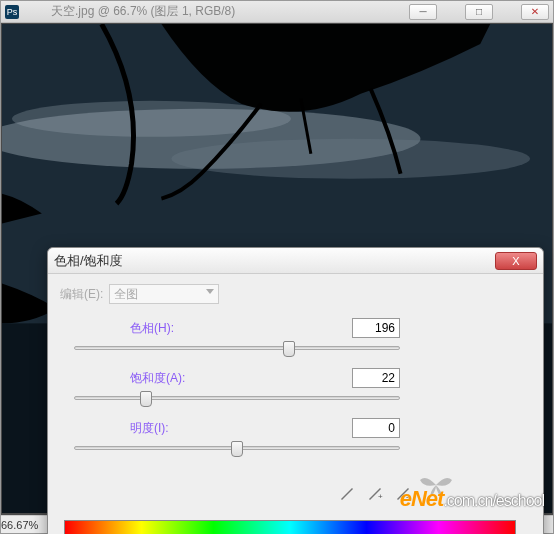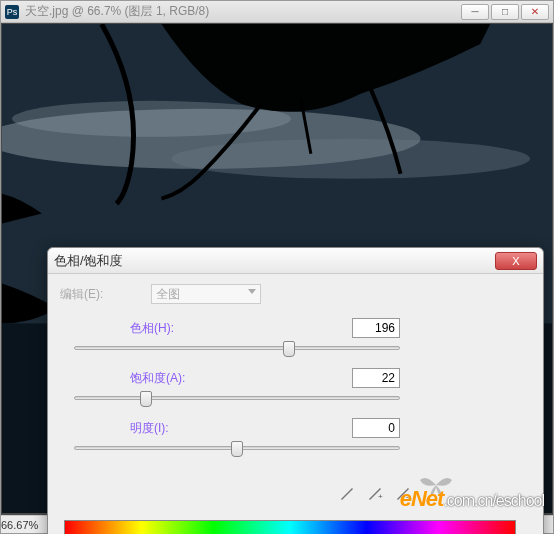--- a/index.html
+++ b/index.html
@@ -1,20 +1,20 @@
 <!DOCTYPE html>
 <html><head>
 <meta charset="utf-8">
 <style>
 * { box-sizing: border-box; margin: 0; padding: 0; font-family: "Microsoft YaHei", SimSun, Arial, sans-serif; }
 body { background: #fff; width: 554px; height: 534px; position: relative; overflow: hidden; }
 
 
 .main-window { position: absolute; top: 0; left: 0; width: 554px; height: 534px; border: 1px solid #999; background: #4a4a4a; }
-.titlebar { height: 22px; background: linear-gradient(#eaeaea,#d8d8d8); display: flex; align-items: center; padding: 0 4px; border-bottom: 1px solid #bbb; }
+.titlebar { height: 22px; background: linear-gradient(#eaeaea,#d8d8d8); display: flex; align-items: center; padding: 0 4px; border-bottom: 1px solid #bbb; gap: 26px; }
 .titlebar .ps-icon { width: 14px; height: 14px; background: #0a3a5a; color: #fff; font-size: 9px; display: flex; align-items: center; justify-content: center; border-radius: 2px; margin-right: 6px; }
 .titlebar .title-text { font-size: 12px; color: #888; flex: 0 0 auto; }
 .titlebar .spacer { flex: 1; }
 .titlebar .winbtn { width: 28px; height: 16px; border: 1px solid #aaa; background: linear-gradient(#fff,#e8e8e8); margin-left: 2px; border-radius: 2px; display: flex; align-items: center; justify-content: center; font-size: 10px; color: #555; cursor: pointer; }
 .titlebar .winbtn.close { color: #b33; }
 
 .canvas { position: absolute; top: 23px; left: 1px; right: 1px; bottom: 20px; background: linear-gradient(180deg,#1a2530 0%,#2a3844 25%,#6a7a85 32%,#3a4a55 40%,#1a2530 55%,#0a1520 100%); overflow: hidden; }
 .canvas svg { width: 100%; height: 100%; display: block; }
 
 .statusbar { position: absolute; bottom: 0; left: 0; right: 0; height: 18px; background: #ececec; border-top: 1px solid #ccc; display: flex; align-items: center; font-size: 11px; padding-left: 0; color: #333; }
@@ -23,21 +23,21 @@
 .dialog { position: absolute; top: 207px; left: 47px; width: 497px; height: 310px; background: #efefef; border: 1px solid #888; border-radius: 6px; box-shadow: 0 4px 16px rgba(0,0,0,0.4); margin-top: 40px; }
 .dialog-title { height: 26px; background: linear-gradient(#fdfdfd,#e8e8e8); border-bottom: 1px solid #ccc; border-radius: 6px 6px 0 0; display: flex; align-items: center; padding: 0 6px; }
 .dialog-title span { font-size: 13px; color: #333; }
 .dialog-title .spacer { flex: 1; }
 .dlg-close { width: 42px; height: 18px; background: linear-gradient(#e88,#c44); border: 1px solid #a33; border-radius: 3px; color: #fff; display: flex; align-items: center; justify-content: center; font-size: 11px; cursor: pointer; }
 
 .dialog-body { padding: 10px 12px 8px 12px; position: relative; height: calc(100% - 26px); }
 .left-panel { position: absolute; top: 10px; left: 12px; width: 340px; }
 .right-panel { position: absolute; top: 10px; right: 12px; width: 110px; }
 
-.edit-row { display: flex; align-items: center; margin-bottom: 14px; color: #aaa; font-size: 12px; gap: 42px; }
+.edit-row { display: flex; align-items: center; margin-bottom: 14px; color: #aaa; font-size: 12px; }
 .combo { width: 110px; height: 20px; border: 1px solid #ccc; background: #f7f7f7; margin-left: 6px; display: flex; align-items: center; padding: 0 4px; color: #aaa; font-size: 12px; position: relative; }
 .combo .caret { position: absolute; right: 4px; top: 4px; width: 0; height: 0; border-left: 4px solid transparent; border-right: 4px solid transparent; border-top: 5px solid #aaa; }
 
 .slider-row { margin-bottom: 4px; }
 .slider-row .label-line { display: flex; align-items: center; margin-bottom: 2px; padding-left: 70px; }
 .slider-row .lbl { font-size: 12px; color: #8b5cf6; }
 .slider-row .val-input { width: 48px; height: 20px; border: 1px solid #999; background: #fff; font-size: 12px; text-align: right; padding: 0 4px; margin-left: auto; }
 .slider-track { position: relative; height: 22px; margin: 0 0 6px 14px; }
 .slider-track .rail { position: absolute; top: 6px; left: 0; right: 0; height: 4px; background: linear-gradient(#ccc,#eee); border: 1px solid #aaa; border-radius: 2px; }
 .slider-track .thumb { position: absolute; top: 1px; width: 12px; height: 16px; background: linear-gradient(#f8f8f8,#ddd); border: 1px solid #888; border-radius: 2px 2px 4px 4px; transform: translateX(-50%); cursor: pointer; }

